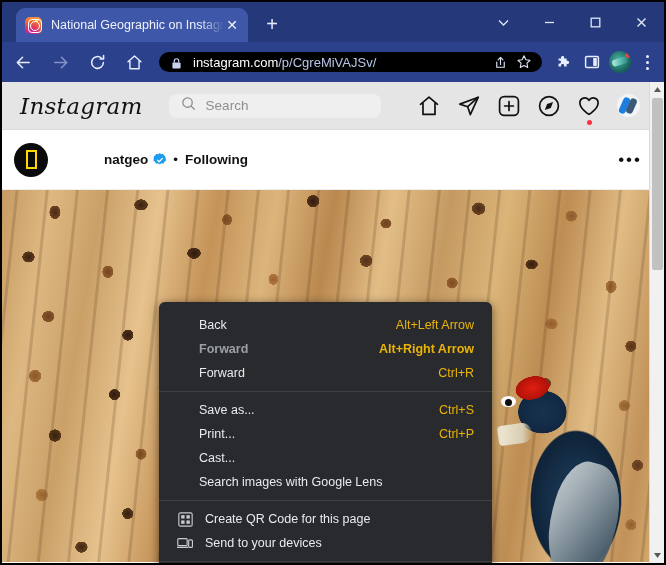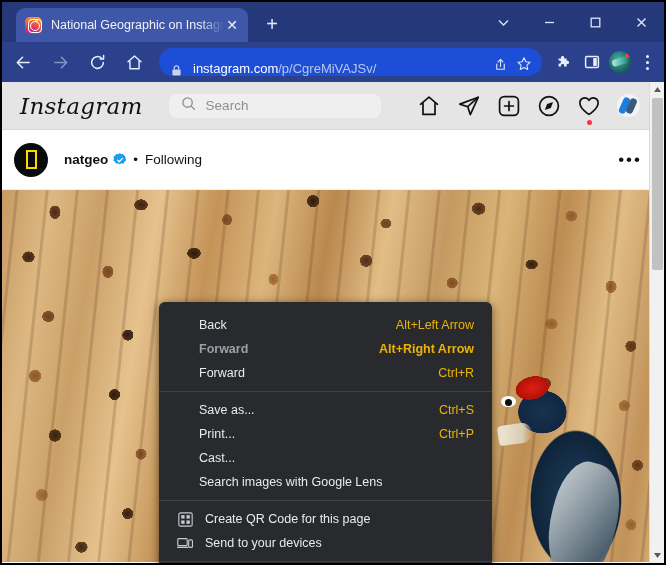--- a/index.html
+++ b/index.html
@@ -86,23 +86,23 @@
     background: #2b418c;
     display: flex; align-items: center;
   }
   .nav-btn {
     width: 32px; height: 32px; margin-left: 5px;
     display: flex; align-items: center; justify-content: center;
     color: #e9eefb; cursor: pointer;
   }
   .nav-btn.disabled { color: #8795c6; }
   .omnibox {
-    flex: 1 1 auto; height: 28px; margin: 0 8px 0 9px;
-    background: #1d4ed8; border-radius: 14px;
-    display: flex; align-items: flex-end; padding: 0 6px 0 11px;
+    flex: 1 1 auto; height: 20px; margin: 0 8px 0 9px;
+    background: #000000; border-radius: 14px;
+    display: flex; align-items: center; padding: 0 6px 0 11px;
     cursor: text;
   }
   .lock { width: 13px; height: 13px; flex: 0 0 13px; color: #c9d3ee; }
   .url {
     flex: 1 1 auto; margin-left: 10px;
     font-size: 13px; color: #b9c6e8; white-space: nowrap; overflow: hidden;
   }
   .url b { color: #ffffff; font-weight: 400; }
   .omni-ico {
     width: 24px; height: 24px; flex: 0 0 24px;
@@ -175,37 +175,38 @@
   }
   .ig-me::after {
     content:""; position:absolute; left:11px; top:4px;
     width:7px; height:16px; border-radius:4px;
     background:#3a5a78; transform: rotate(24deg);
   }
 
   .ig-post-head {
     height: 60px; background: #fff; display: flex; align-items: center;
     border-bottom: 1px solid #efefef;
+    gap: 40px;
   }
   .ng-avatar {
     margin-left: 12px; width: 34px; height: 34px; border-radius: 50%;
     background: #0a0a0a; display: flex; align-items: center; justify-content: center;
   }
   .ng-avatar i { display: block; width: 11px; height: 19px; border: 2px solid #ffd800; }
   .ng-meta { margin-left: 16px; display: flex; align-items: center; font-size: 13.5px; color: #111; }
   .ng-name { font-weight: bold; }
   .verified {
     width: 13px; height: 13px; margin-left: 5px;
     background: #1c9bef; border-radius: 50%;
     display: flex; align-items: center; justify-content: center;
     clip-path: polygon(50% 0,62% 9%,78% 6%,86% 20%,100% 28%,96% 44%,100% 60%,86% 68%,78% 82%,62% 79%,50% 88%,38% 79%,22% 82%,14% 68%,0 60%,4% 44%,0 28%,14% 20%,22% 6%,38% 9%);
   }
   .verified svg { display: block; }
   .dot-sep { margin: 0 7px; color: #111; }
-  .following { font-weight: normal; }
+  .following { font-weight: bold; }
   .post-more {
     margin-left: auto; margin-right: 22px; color: #111;
     font-size: 17px; letter-spacing: 2px; cursor: pointer; line-height: 10px;
   }
 
   
   .photo {
     position: relative; height: 372px; overflow: hidden;
     background:
       radial-gradient(ellipse 9px 11px at 8% 6%,  #4a2a16 0%, #6d4122 60%, rgba(0,0,0,0) 62%),

